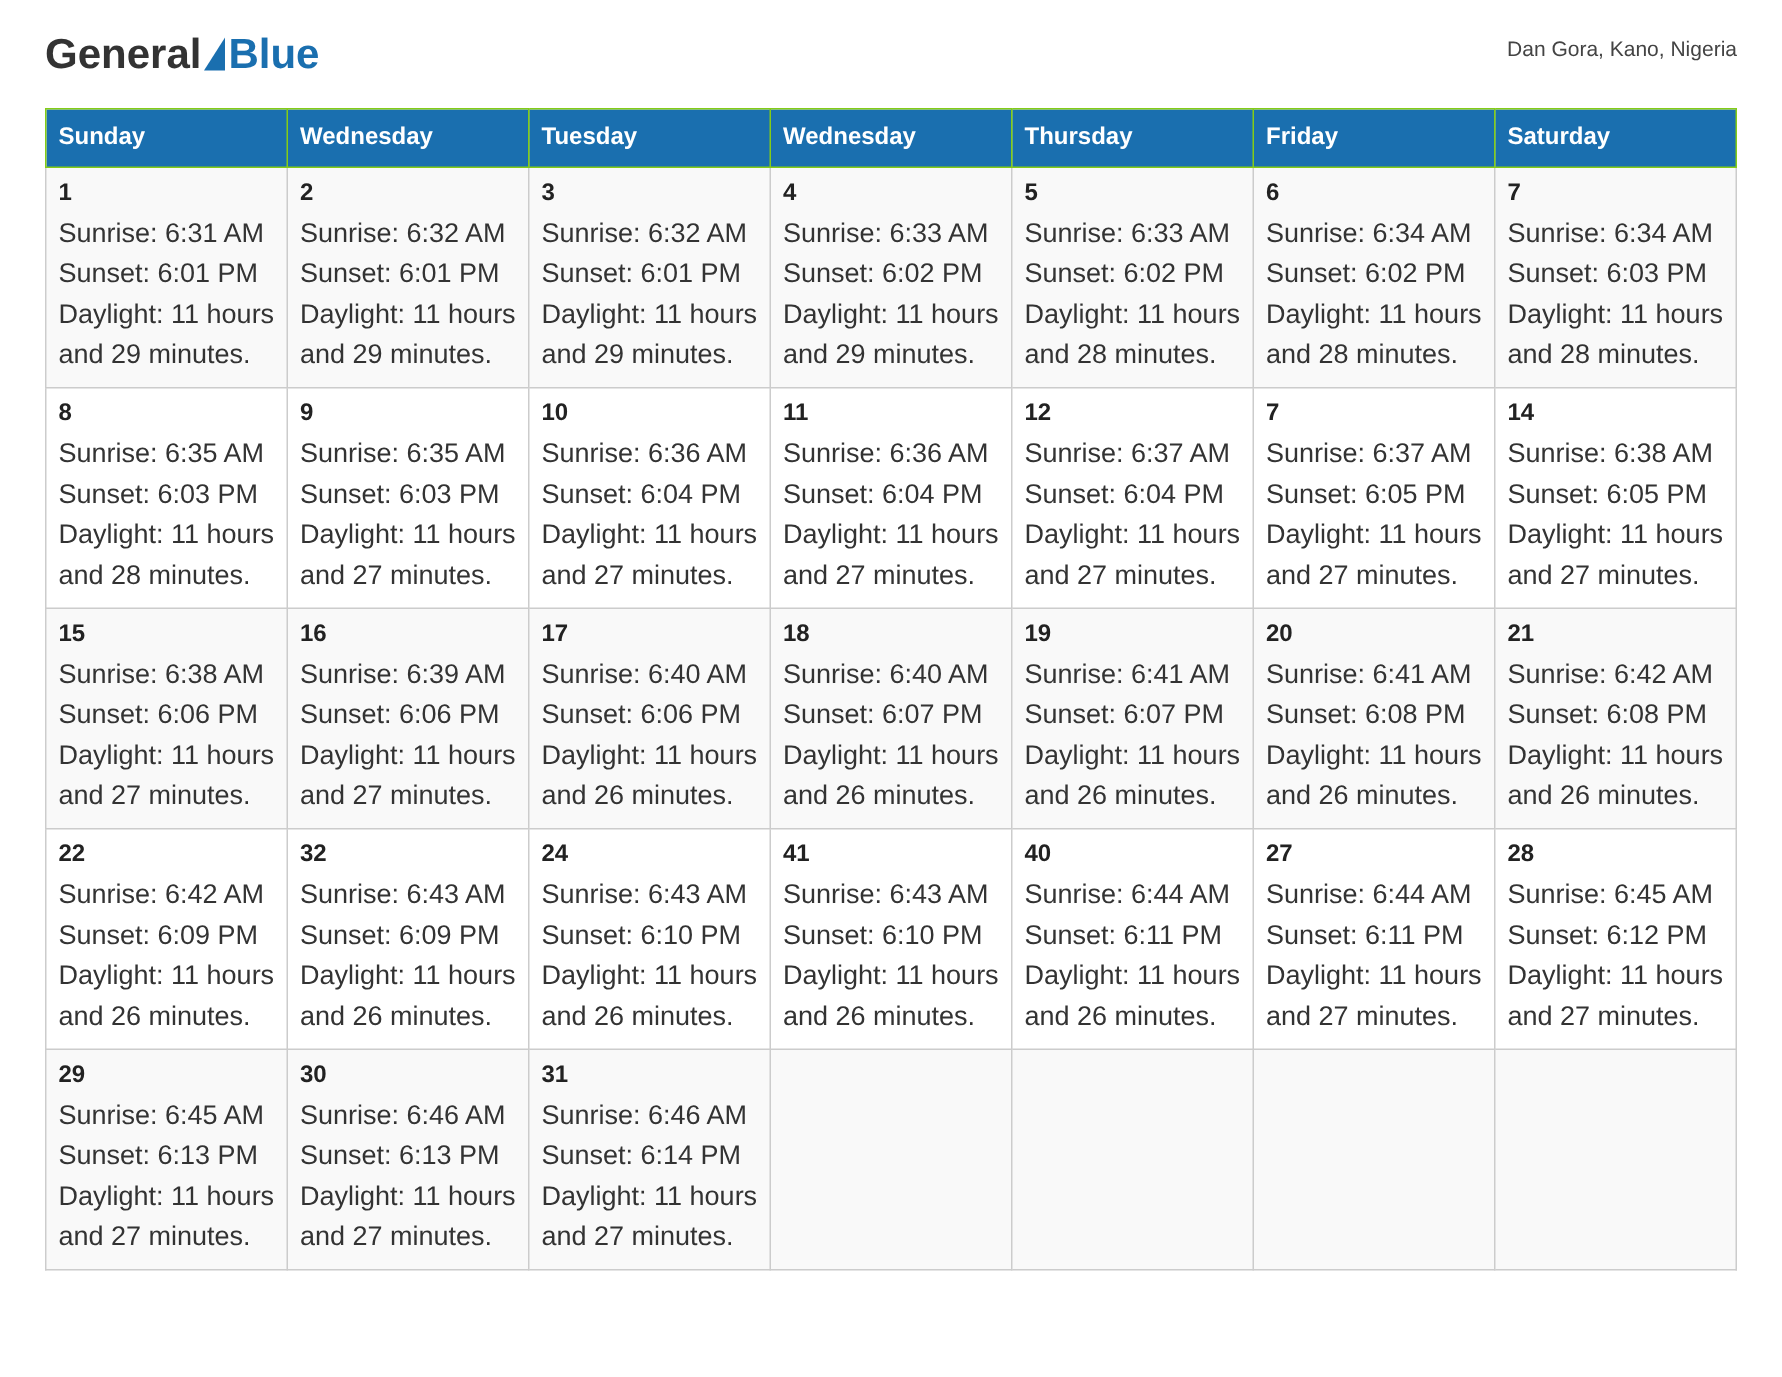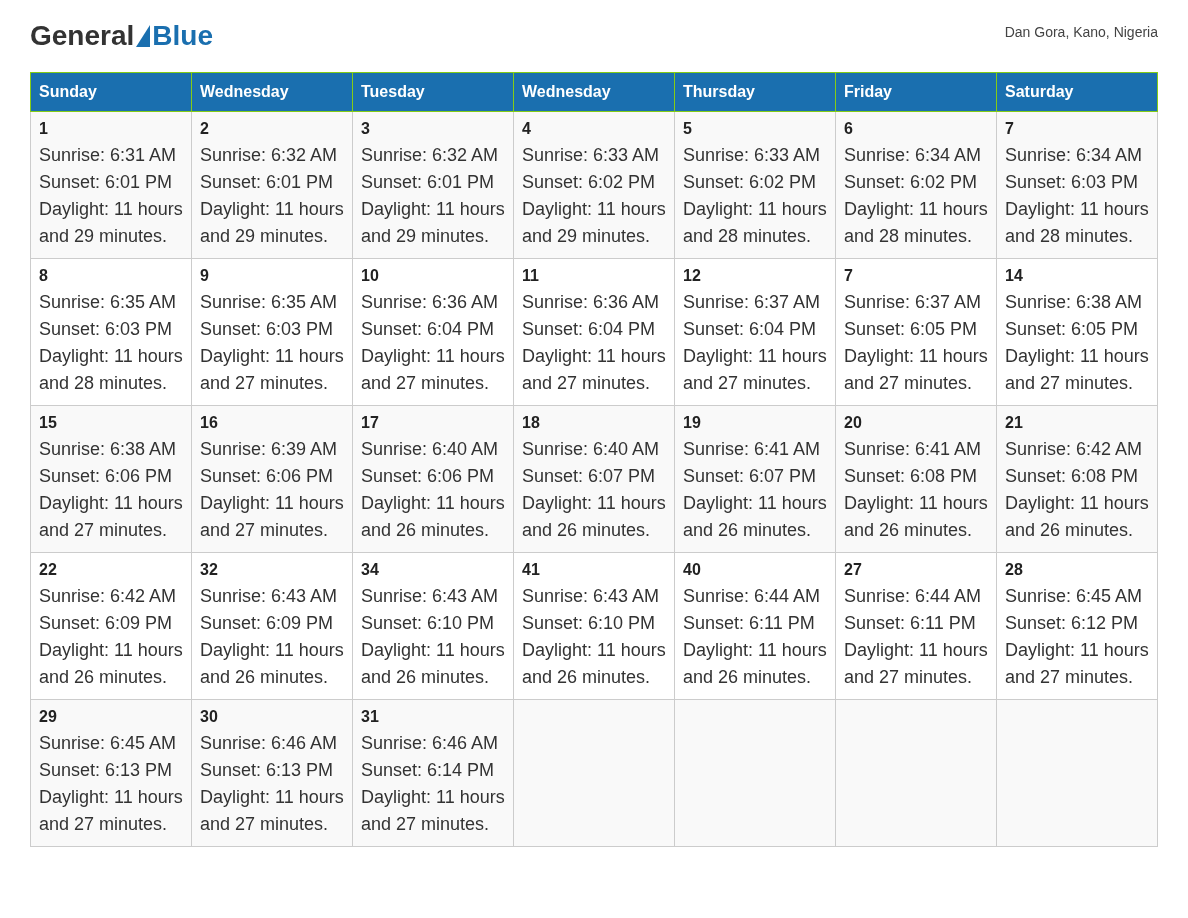--- a/index.html
+++ b/index.html
@@ -222,21 +222,21 @@
       <tr>
         <td>
           <span class="day-number">22</span>
           <div class="day-info">Sunrise: 6:42 AM<br>Sunset: 6:09 PM<br>Daylight: 11 hours and 26 minutes.</div>
         </td>
         <td>
           <span class="day-number">32</span>
           <div class="day-info">Sunrise: 6:43 AM<br>Sunset: 6:09 PM<br>Daylight: 11 hours and 26 minutes.</div>
         </td>
         <td>
-          <span class="day-number">34</span>
+          <span class="day-number">24</span>
           <div class="day-info">Sunrise: 6:43 AM<br>Sunset: 6:10 PM<br>Daylight: 11 hours and 26 minutes.</div>
         </td>
         <td>
           <span class="day-number">41</span>
           <div class="day-info">Sunrise: 6:43 AM<br>Sunset: 6:10 PM<br>Daylight: 11 hours and 26 minutes.</div>
         </td>
         <td>
           <span class="day-number">40</span>
           <div class="day-info">Sunrise: 6:44 AM<br>Sunset: 6:11 PM<br>Daylight: 11 hours and 26 minutes.</div>
         </td>

